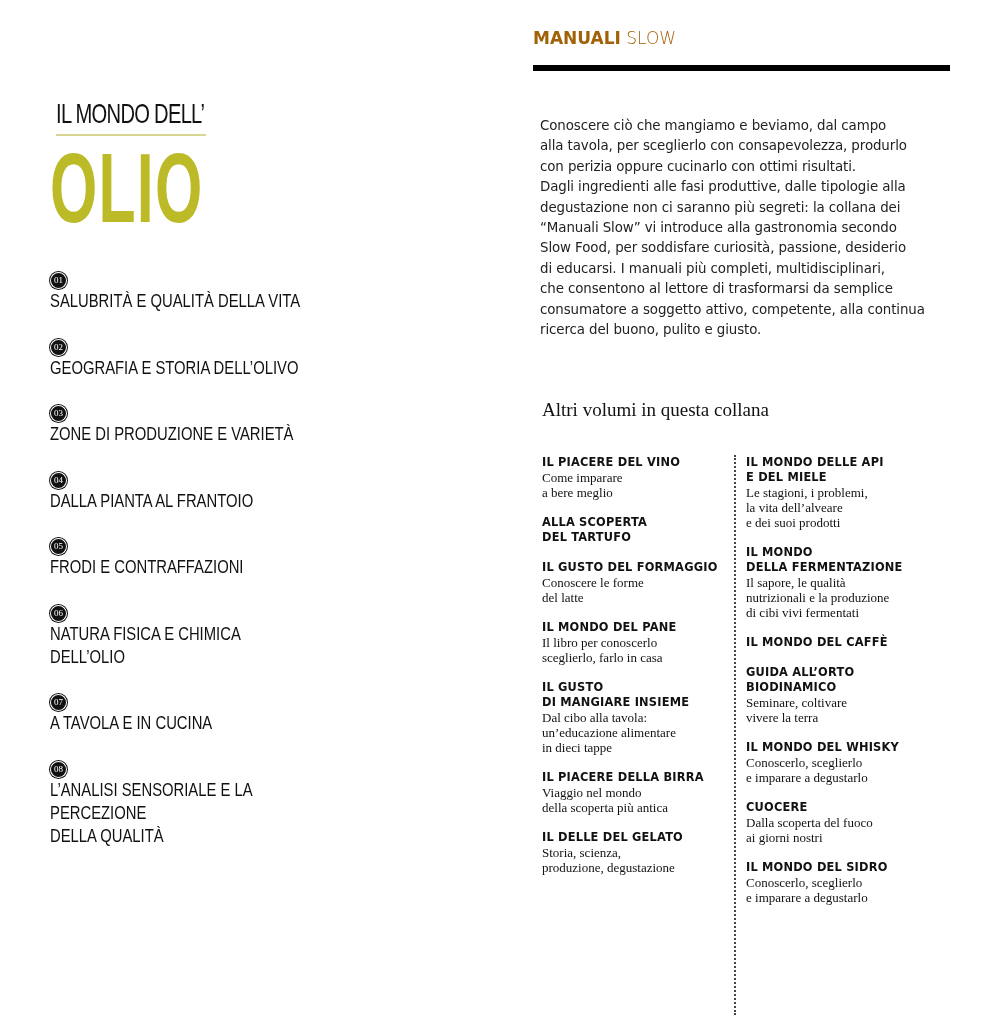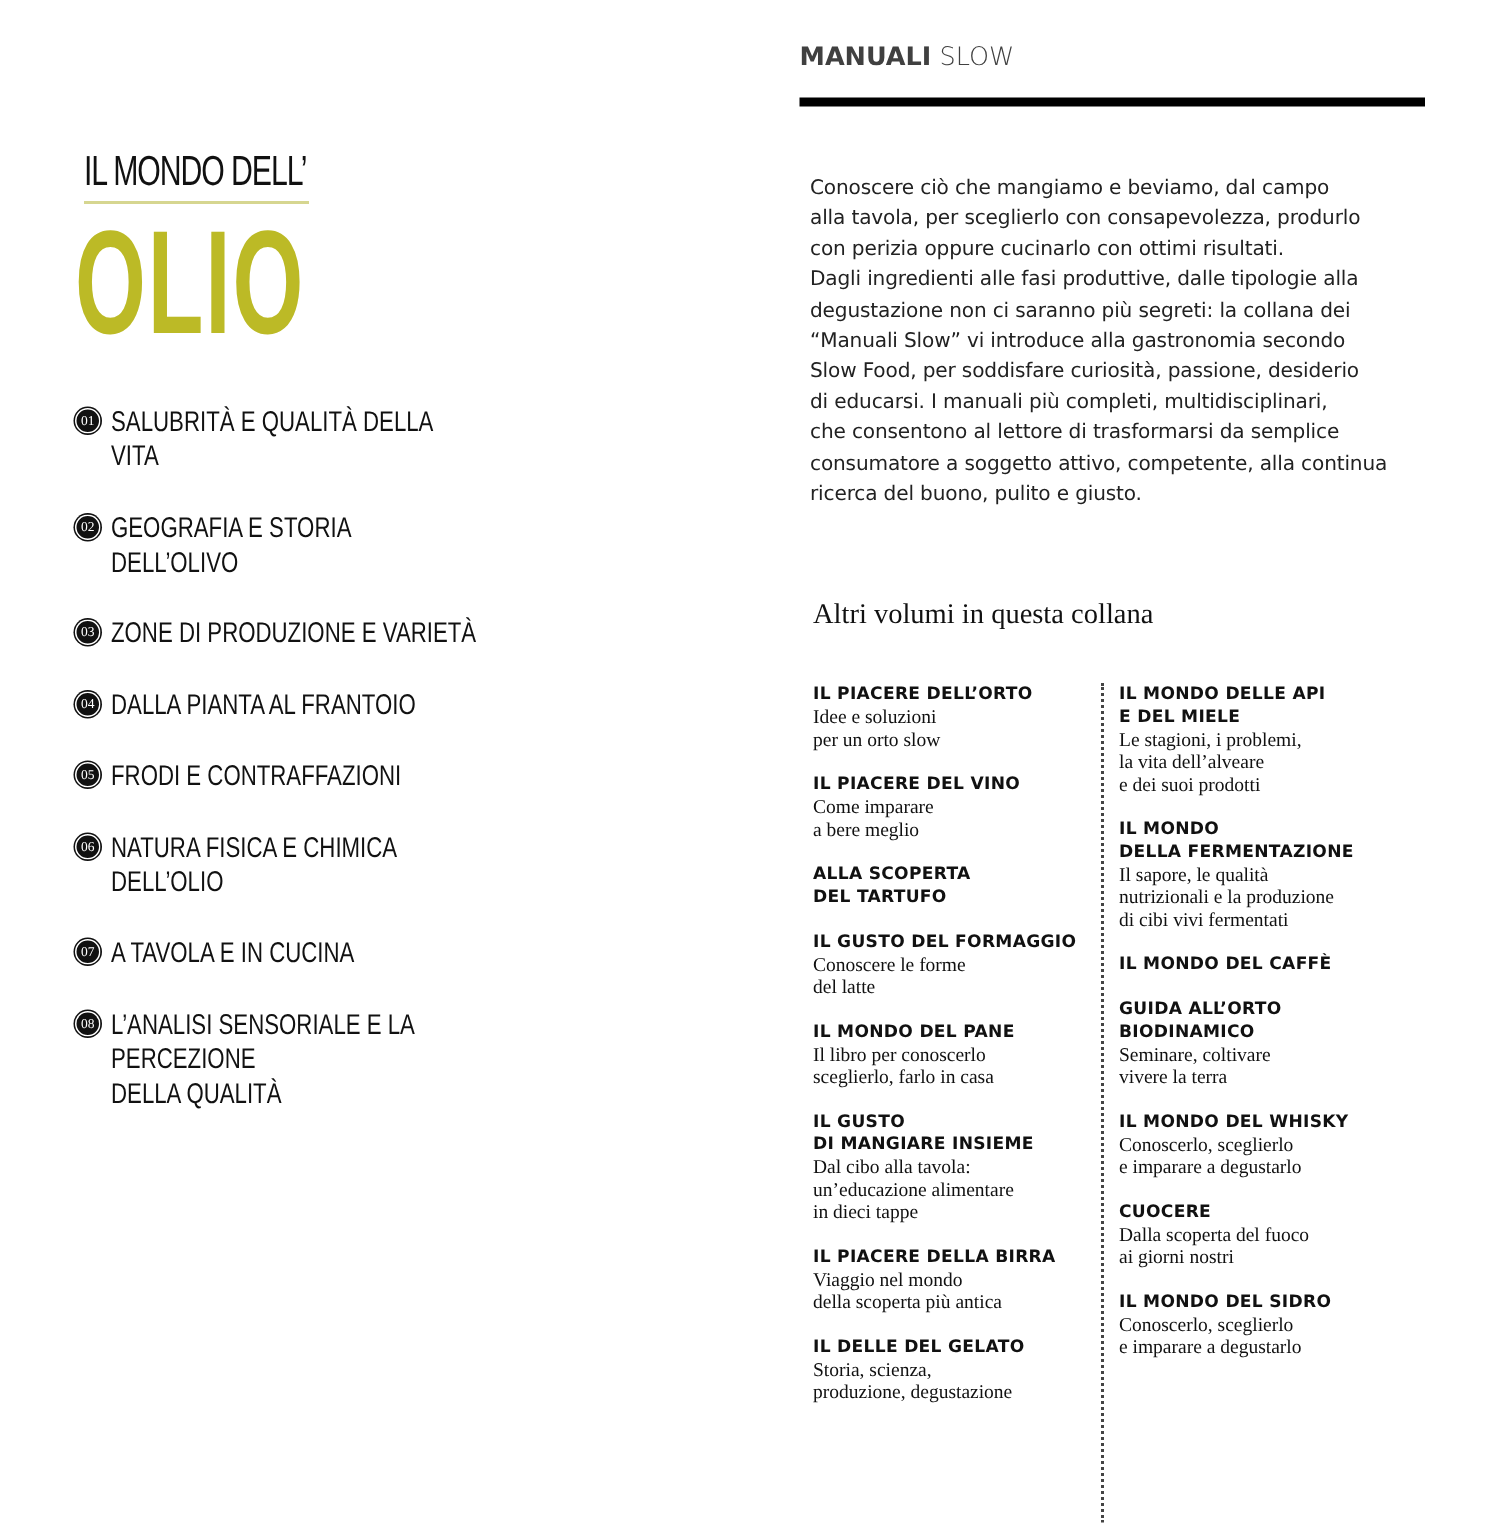--- a/index.html
+++ b/index.html
@@ -8,29 +8,29 @@
   
   .kicker { position:absolute; left:56px; top:98px; font-family:"Liberation Sans",sans-serif;
             font-size:28px; letter-spacing:-1px; transform:scaleX(0.72); transform-origin:left top;
             color:#111; white-space:nowrap; }
   .rule-olive { position:absolute; left:56px; top:134px; width:150px; height:2px; background:#d6d690; }
   .big-title { position:absolute; left:50px; top:138px; font-family:"Liberation Sans",sans-serif;
                font-weight:700; font-size:98px; line-height:100px; color:#bcba26;
                transform:scaleX(0.62); transform-origin:left top; letter-spacing:2px; white-space:nowrap; }
 
   .toc { position:absolute; left:50px; top:270px; width:340px; }
-  .toc-item { display:flex; align-items:flex-start; margin-bottom:24.5px; }
+  .toc-item { display:flex; align-items:flex-start; margin-bottom:24.5px;flex-direction:column; }
   .badge { flex:0 0 auto; width:17px; height:17px; border-radius:50%; background:#111; color:#fff;
            font-family:"Liberation Serif",serif; font-size:9px; line-height:17px; text-align:center;
            margin-right:7px; margin-top:2px; box-shadow:0 0 0 1px #fff inset, 0 0 0 1px #111; }
   .toc-label { font-family:"Liberation Sans",sans-serif; font-size:19px; line-height:23px;
                transform:scaleX(0.78); transform-origin:left top; white-space:nowrap; color:#111; }
 
   
-  .series { position:absolute; left:533px; top:28px; font-family:"DejaVu Sans",sans-serif; font-size:17px; color:#404040; }
+  .series { position:absolute; left:533px; top:28px; font-family:"DejaVu Sans",sans-serif; font-size:17px; color:#a16207; }
   .series b { font-weight:900; }
   .series span.light { font-weight:300; }
   .rule-black { position:absolute; left:533px; top:65px; width:417px; height:6px; background:#000; }
 
   .intro { position:absolute; left:540px; top:116px; width:400px; font-family:"DejaVu Sans",sans-serif;
            font-size:13.4px; line-height:20.4px; color:#222; letter-spacing:-0.1px; }
   .intro p { margin:0; }
 
   .altri { position:absolute; left:542px; top:399px; font-family:"Liberation Serif",serif; font-size:19px; color:#111; }
 
@@ -106,25 +106,20 @@
   <p>consumatore a soggetto attivo, competente, alla continua</p>
   <p>ricerca del buono, pulito e giusto.</p>
 </div>
 
 <div class="altri">Altri volumi in questa collana</div>
 
 <div class="vdivider"></div>
 
 <div class="col left">
   <div class="book">
-    <div class="book-title pre">IL PIACERE DELL’ORTO</div>
-    <div class="book-sub pre">Idee e soluzioni
-per un orto slow</div>
-  </div>
-  <div class="book">
     <div class="book-title pre">IL PIACERE DEL VINO</div>
     <div class="book-sub pre">Come imparare
 a bere meglio</div>
   </div>
   <div class="book">
     <div class="book-title pre">ALLA SCOPERTA
 DEL TARTUFO</div>
   </div>
   <div class="book">
     <div class="book-title pre">IL GUSTO DEL FORMAGGIO</div>

